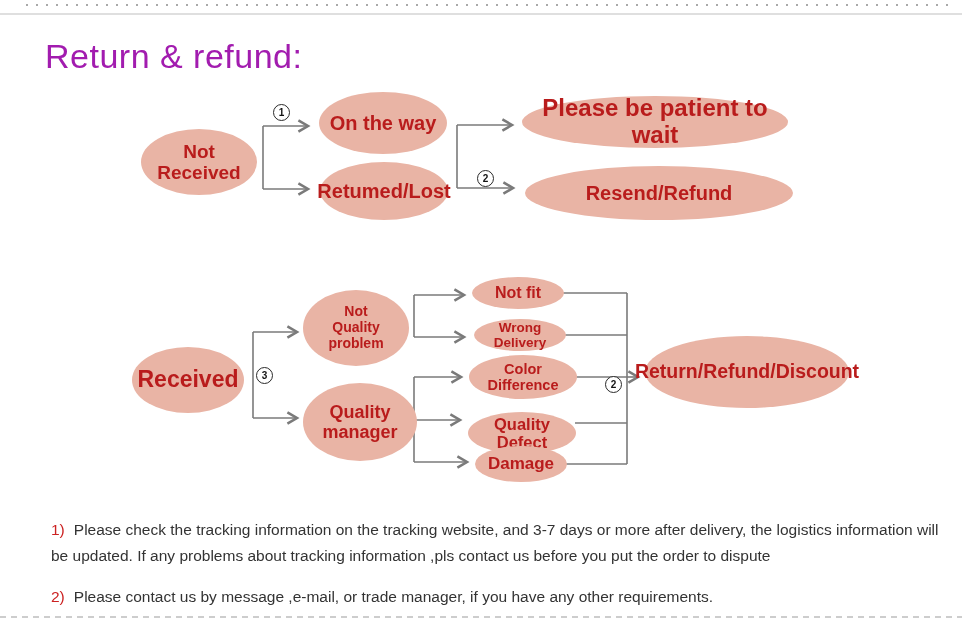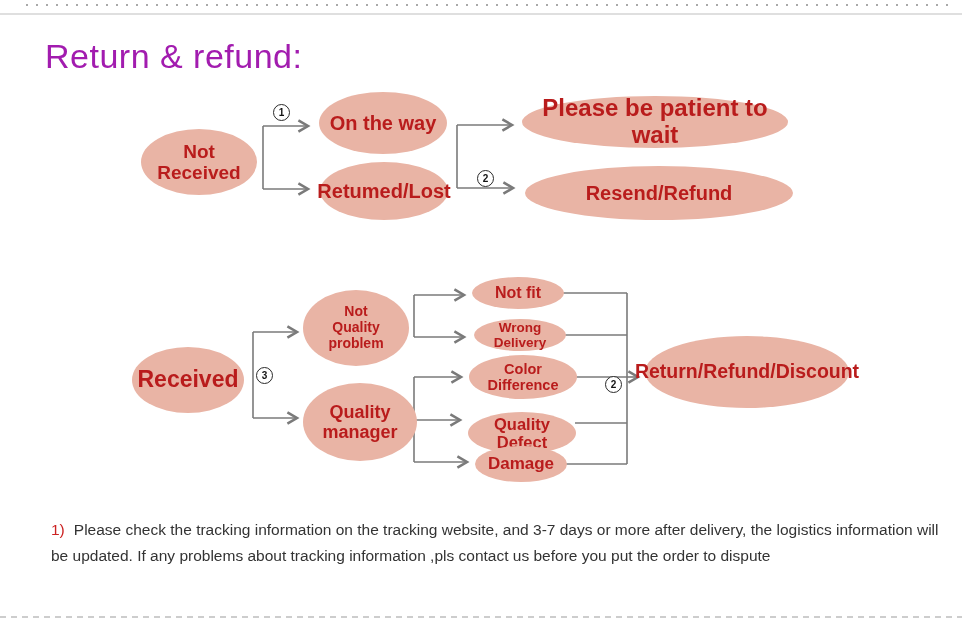--- a/index.html
+++ b/index.html
@@ -161,15 +161,16 @@
 </div>
 <div class="ellipse e-result">
   <span>Return/Refund/Discount</span>
 </div>
 
 <div class="badge b3">3</div>
 <div class="badge b2b">2</div>
 
 <div class="notes">
   <p><span class="note-num">1)</span><span>Please check the tracking information on the tracking website, and 3-7 days or more after delivery, the logistics information will be updated. If any problems about tracking information ,pls contact us before you put the order to dispute</span></p>
+  <p><span class="note-num">2)</span><span>Please contact us by message ,e-mail, or trade manager, if you have any other requirements.</span></p>
 </div>
 
 <div class="rule-bottom"></div>
 
 </body></html>

